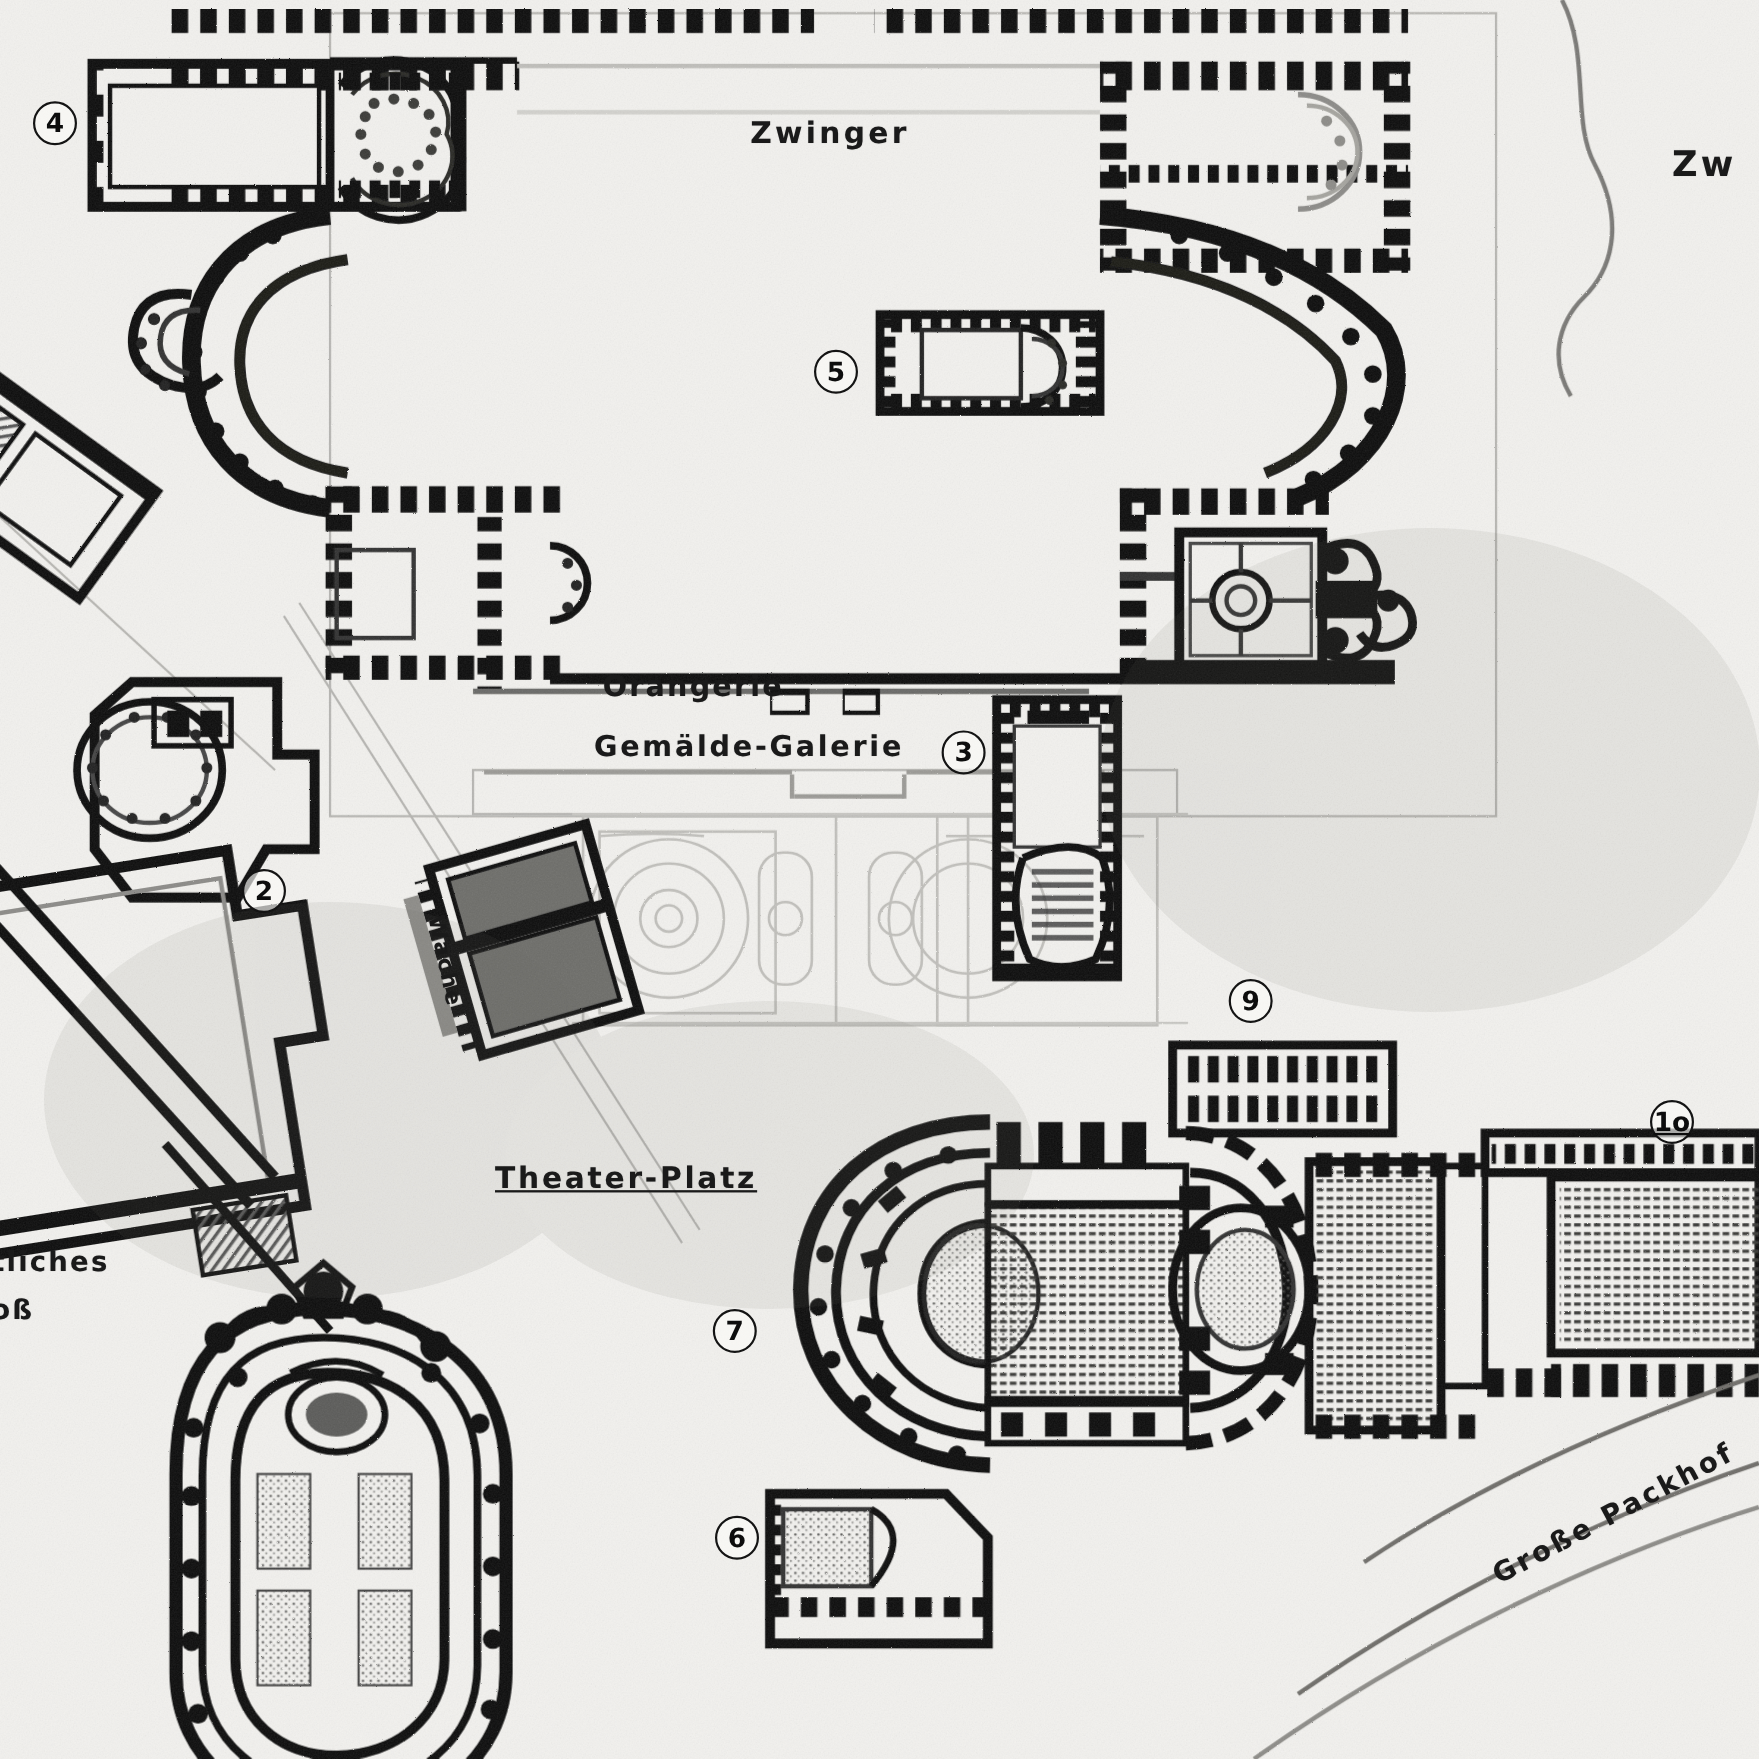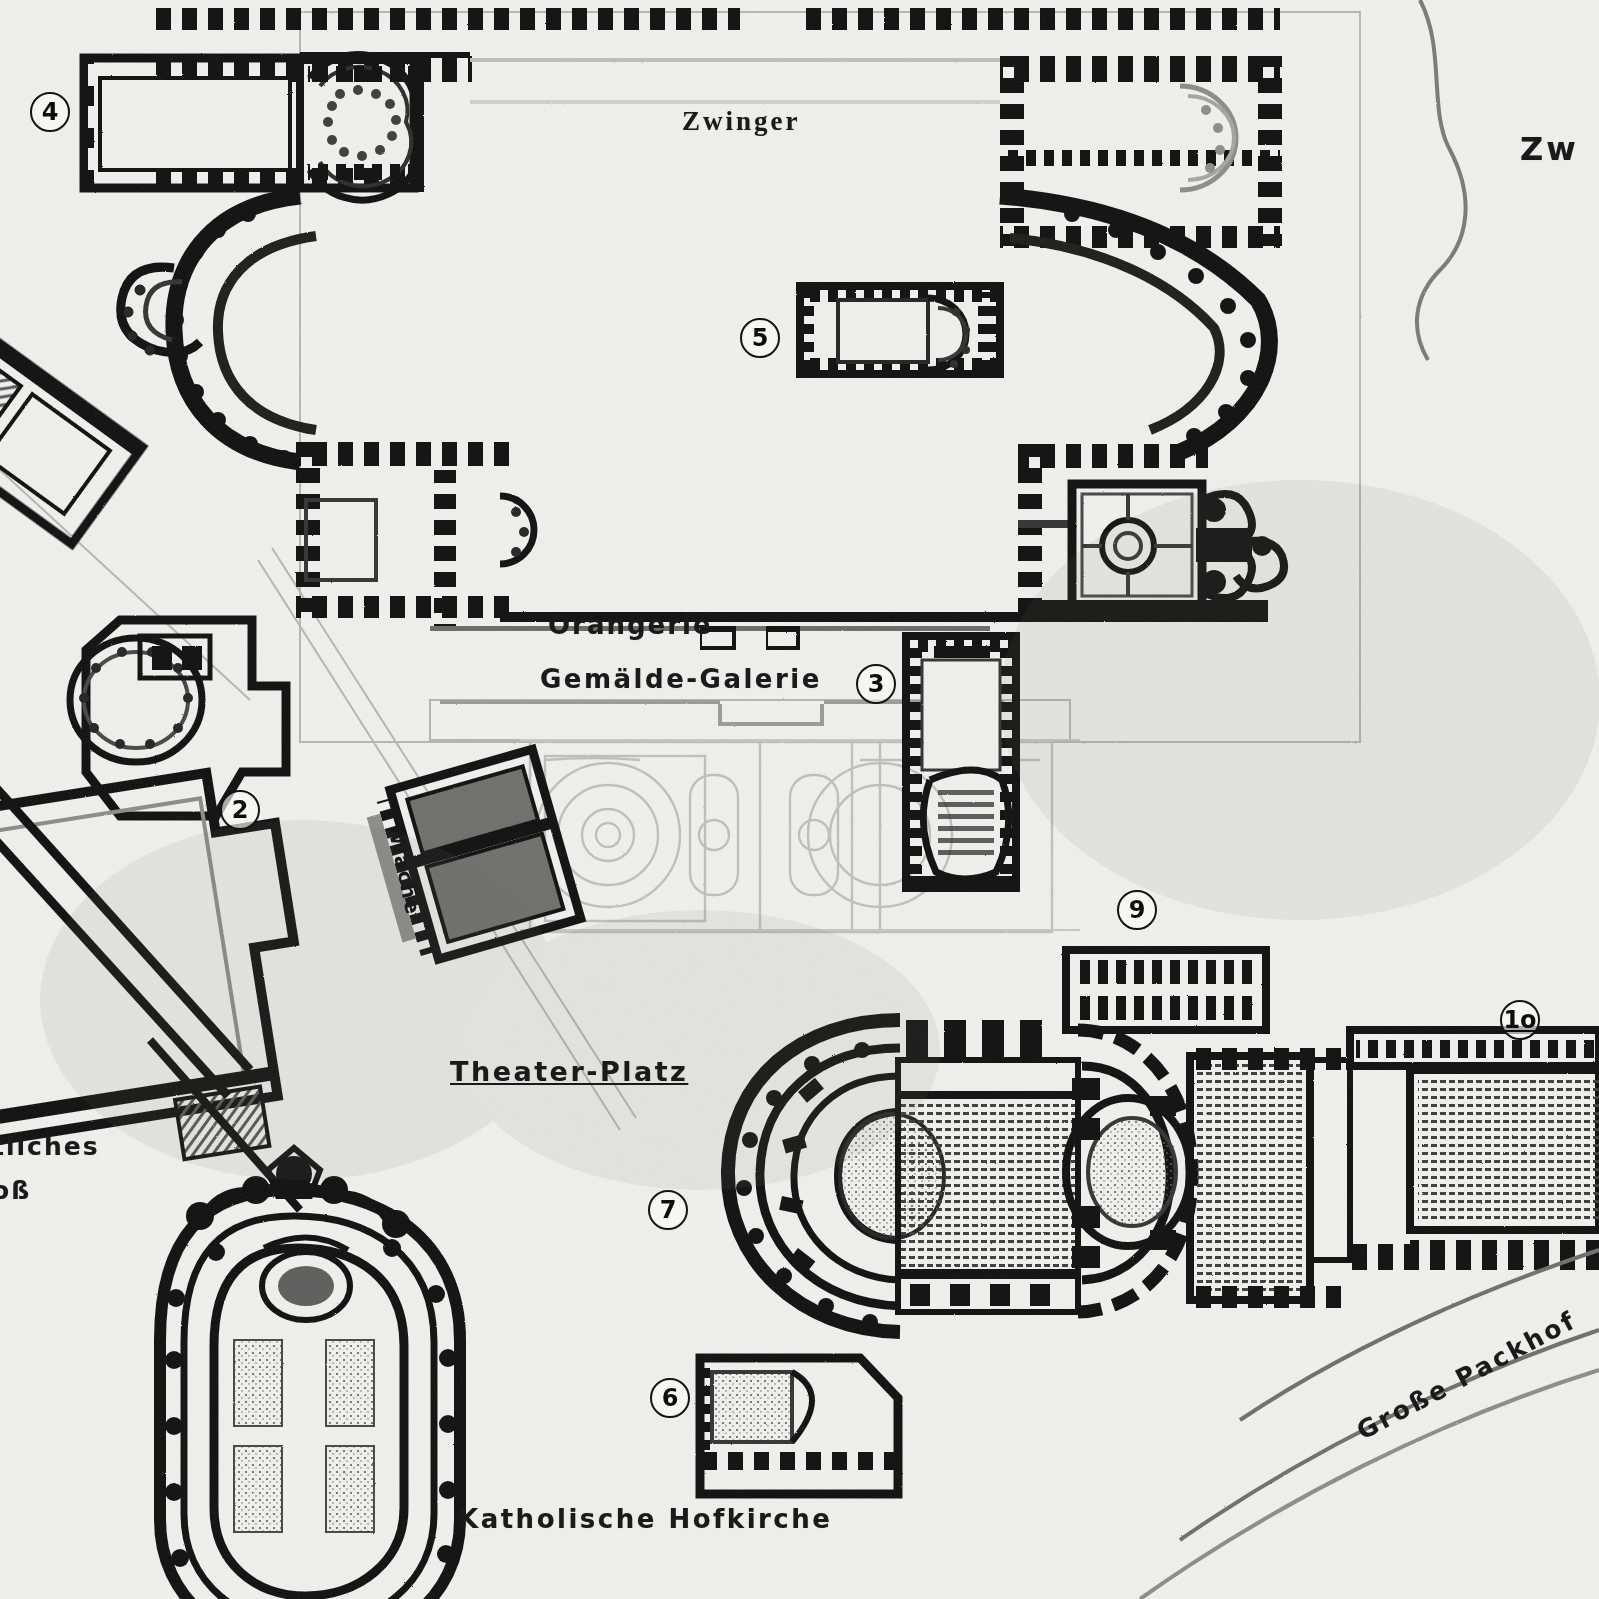--- a/index.html
+++ b/index.html
@@ -16,21 +16,21 @@
   #plan svg{position:absolute;left:0;top:0;}
   .lbl{
     position:absolute;
     color:#1a1a1a;
     font-family:"DejaVu Sans", sans-serif;
     font-weight:600;
     letter-spacing:1.5px;
     white-space:nowrap;
     text-shadow:0 0 1px rgba(60,60,60,.35);
   }
-  .lbl-zwinger{font-size:27px;letter-spacing:3px;font-family:Liberation Serif, serif;}
+  .lbl-zwinger{font-size:27px;letter-spacing:3px;}
   .lbl-zwinger-r{font-size:32px;letter-spacing:3px;}
   .lbl-orangerie{font-size:26px;letter-spacing:2px;}
   .lbl-gemaelde{font-size:26px;letter-spacing:2.5px;}
   .lbl-theater{font-size:27px;letter-spacing:2.5px;}
   .lbl-hofkirche{font-size:26px;letter-spacing:2.5px;}
   .lbl-wache{font-size:20px;letter-spacing:2px;transform-origin:left top;}
   .lbl-packhof{font-size:25px;letter-spacing:3px;transform-origin:left top;}
   .lbl-schloss{font-size:25px;letter-spacing:2px;}
   .marker{
     position:absolute;
@@ -549,21 +549,20 @@
   <div class="lbl lbl-zwinger" style="left:682px;top:106px;">Zwinger</div>
 
   <div class="lbl lbl-zwinger-r" style="left:1520px;top:130px;">Zw</div>
 
   <div class="lbl lbl-orangerie" style="left:548px;top:610px;">Orangerie</div>
 
   <div class="lbl lbl-gemaelde" style="left:540px;top:664px;text-align:center;">Gemälde-Galerie</div>
 
   <div class="lbl lbl-theater" style="left:450px;top:1056px;text-decoration:underline;">Theater-Platz</div>
 
-  <div class="lbl lbl-hofkirche" style="left:458px;top:1504px;">Katholische Hofkirche</div>
 
   <div class="lbl lbl-wache" style="left:408px;top:830px;transform:rotate(78deg);">Wache</div>
 
   <div class="lbl lbl-packhof" style="left:1352px;top:1420px;transform:rotate(-28deg);">Große Packhof</div>
 
   <div class="lbl lbl-schloss" style="left:-8px;top:1132px;">tliches</div>
   <div class="lbl lbl-schloss" style="left:-8px;top:1176px;">oß</div>
 
   <div id="markers">
       <div class="marker" style="left: 30px; top: 92px;">4</div>

